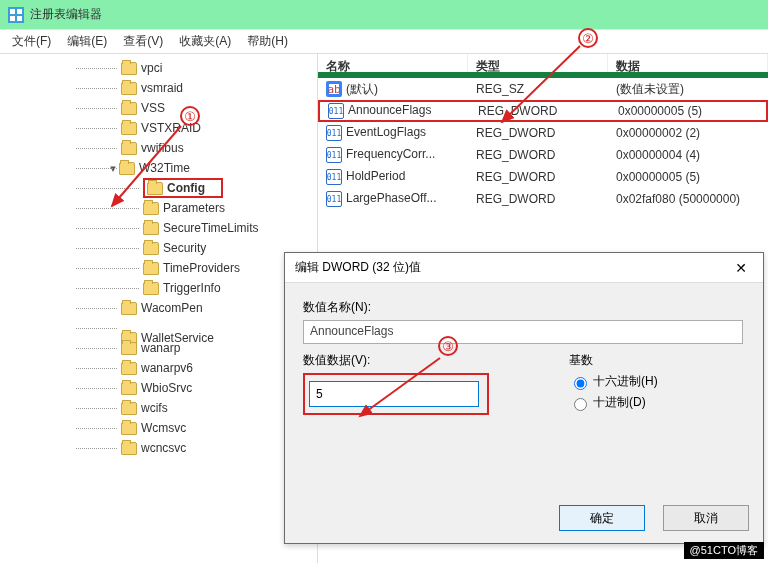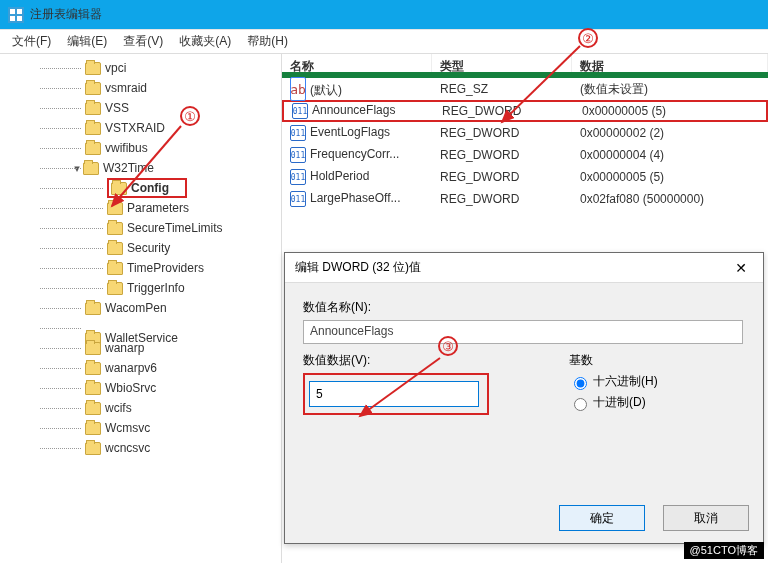--- a/index.html
+++ b/index.html
@@ -1,39 +1,39 @@
 <!DOCTYPE html>
 <html><head>
 <meta charset="utf-8">
 <style>
 * { box-sizing: border-box; font-family: "Microsoft YaHei", "Segoe UI", sans-serif; font-size: 12px; }
 body { margin: 0; width: 768px; height: 563px; background: #fff; overflow: hidden; position: relative; }
-.titlebar { height: 30px; border-bottom: 1px solid #e5e5e5; display: flex; align-items: center; padding: 0 8px; background: #0ea5e9; }
+.titlebar { height: 30px; border-bottom: 1px solid #e5e5e5; display: flex; align-items: center; padding: 0 8px; background: #86efac; }
 .titlebar .app-icon { width: 16px; height: 16px; margin-right: 6px; }
 .titlebar .title { color: #333; }
 .menubar { height: 24px; display: flex; align-items: center; padding: 0 4px; border-bottom: 1px solid #ddd; background: #fff; }
 .menubar .menu-item { padding: 2px 8px; color: #333; cursor: default; }
-.main { display: flex; height: calc(100% - 54px); }
+.main { display: flex; height: calc(100% - 54px); padding-left: 36px; }
 .tree { width: 282px; border-right: 1px solid #ddd; overflow: hidden; padding-top: 4px; background: #fff; }
 .tree-row { display: flex; align-items: center; height: 20px; position: relative; }
 .tree-row .hline { position:absolute; border-top:1px dotted #999; height:0; }
 .tree-row .caret { width: 12px; text-align: center; color: #555; font-size: 11px; }
 .folder-icon { display:inline-block; width: 16px; height: 13px; background: #f7d774; border:1px solid #caa63e; border-radius: 2px 2px 1px 1px; position: relative; margin-right: 4px; flex-shrink:0;}
 .folder-icon::before { content:""; position:absolute; top:-3px; left:0; width:7px; height:3px; background:#f7d774; border:1px solid #caa63e; border-bottom:none; border-radius:1px 1px 0 0;}
 .tree-label { color: #333; white-space: nowrap; }
 .list { flex: 1; overflow: hidden; position: relative; }
 .list-header { display: flex; height: 24px; border-bottom: 6px solid #15803d; background: #fff; font-weight: bold; }
 .list-header .col { padding: 4px 8px; color: #333; border-right: 1px solid #eee; }
 .list-body { }
 .list-row { display: flex; height: 22px; align-items: center; }
 .list-row .cell { padding: 2px 8px; color: #333; overflow:hidden; white-space:nowrap; }
 .col-name { width: 150px; }
 .col-type { width: 140px; }
 .col-data { flex: 1; }
-.icon-ab { display:inline-flex; align-items:center; justify-content:center; width:16px; height:24px; border:1px solid #3b82f6; color:#bb4444; font-family:Consolas,monospace; font-size:13px; margin-right:4px; border-radius:2px; background:#fff;}
+.icon-ab { display:inline-flex; align-items:center; justify-content:center; width:16px; height:16px; border:3px solid #3b82f6; color:#bb4444; font-family:Consolas,monospace; font-size:11px; margin-right:4px; border-radius:2px; background:#fff;}
 .icon-bin { display:inline-flex; align-items:center; justify-content:center; width:16px; height:16px; border:1px solid #2a6ac9; color:#2a6ac9; font-family:Consolas,monospace; font-size:8px; margin-right:4px; border-radius:2px; background:#fff;}
 .red-box { border: 2px solid #d62424; }
 .dialog { position: absolute; left: 284px; top: 252px; width: 480px; height: 292px; border: 1px solid #6b6b6b; background: #f0f0f0; box-shadow: 0 2px 6px rgba(0,0,0,.2); }
 .dialog-title { height: 30px; display: flex; align-items: center; justify-content: space-between; background: #fff; border-bottom: 1px solid #ddd; padding: 0 10px; }
 .dialog-close { width: 24px; text-align: center; font-size: 14px; cursor: default; }
 .dialog-body { padding: 16px 18px; }
 .field-label { margin-bottom: 4px; }
 .readonly-field { width: 440px; height: 24px; border: 1px solid #adadad; background: #fff; padding: 3px 6px; color: #444; }
 .edit-field { width: 170px; height: 26px; border: 1px solid #0078d7; background: #fff; padding: 3px 6px; color: #000; outline: none; }
 .row2 { display:flex; align-items:flex-start; margin-top: 8px; }

